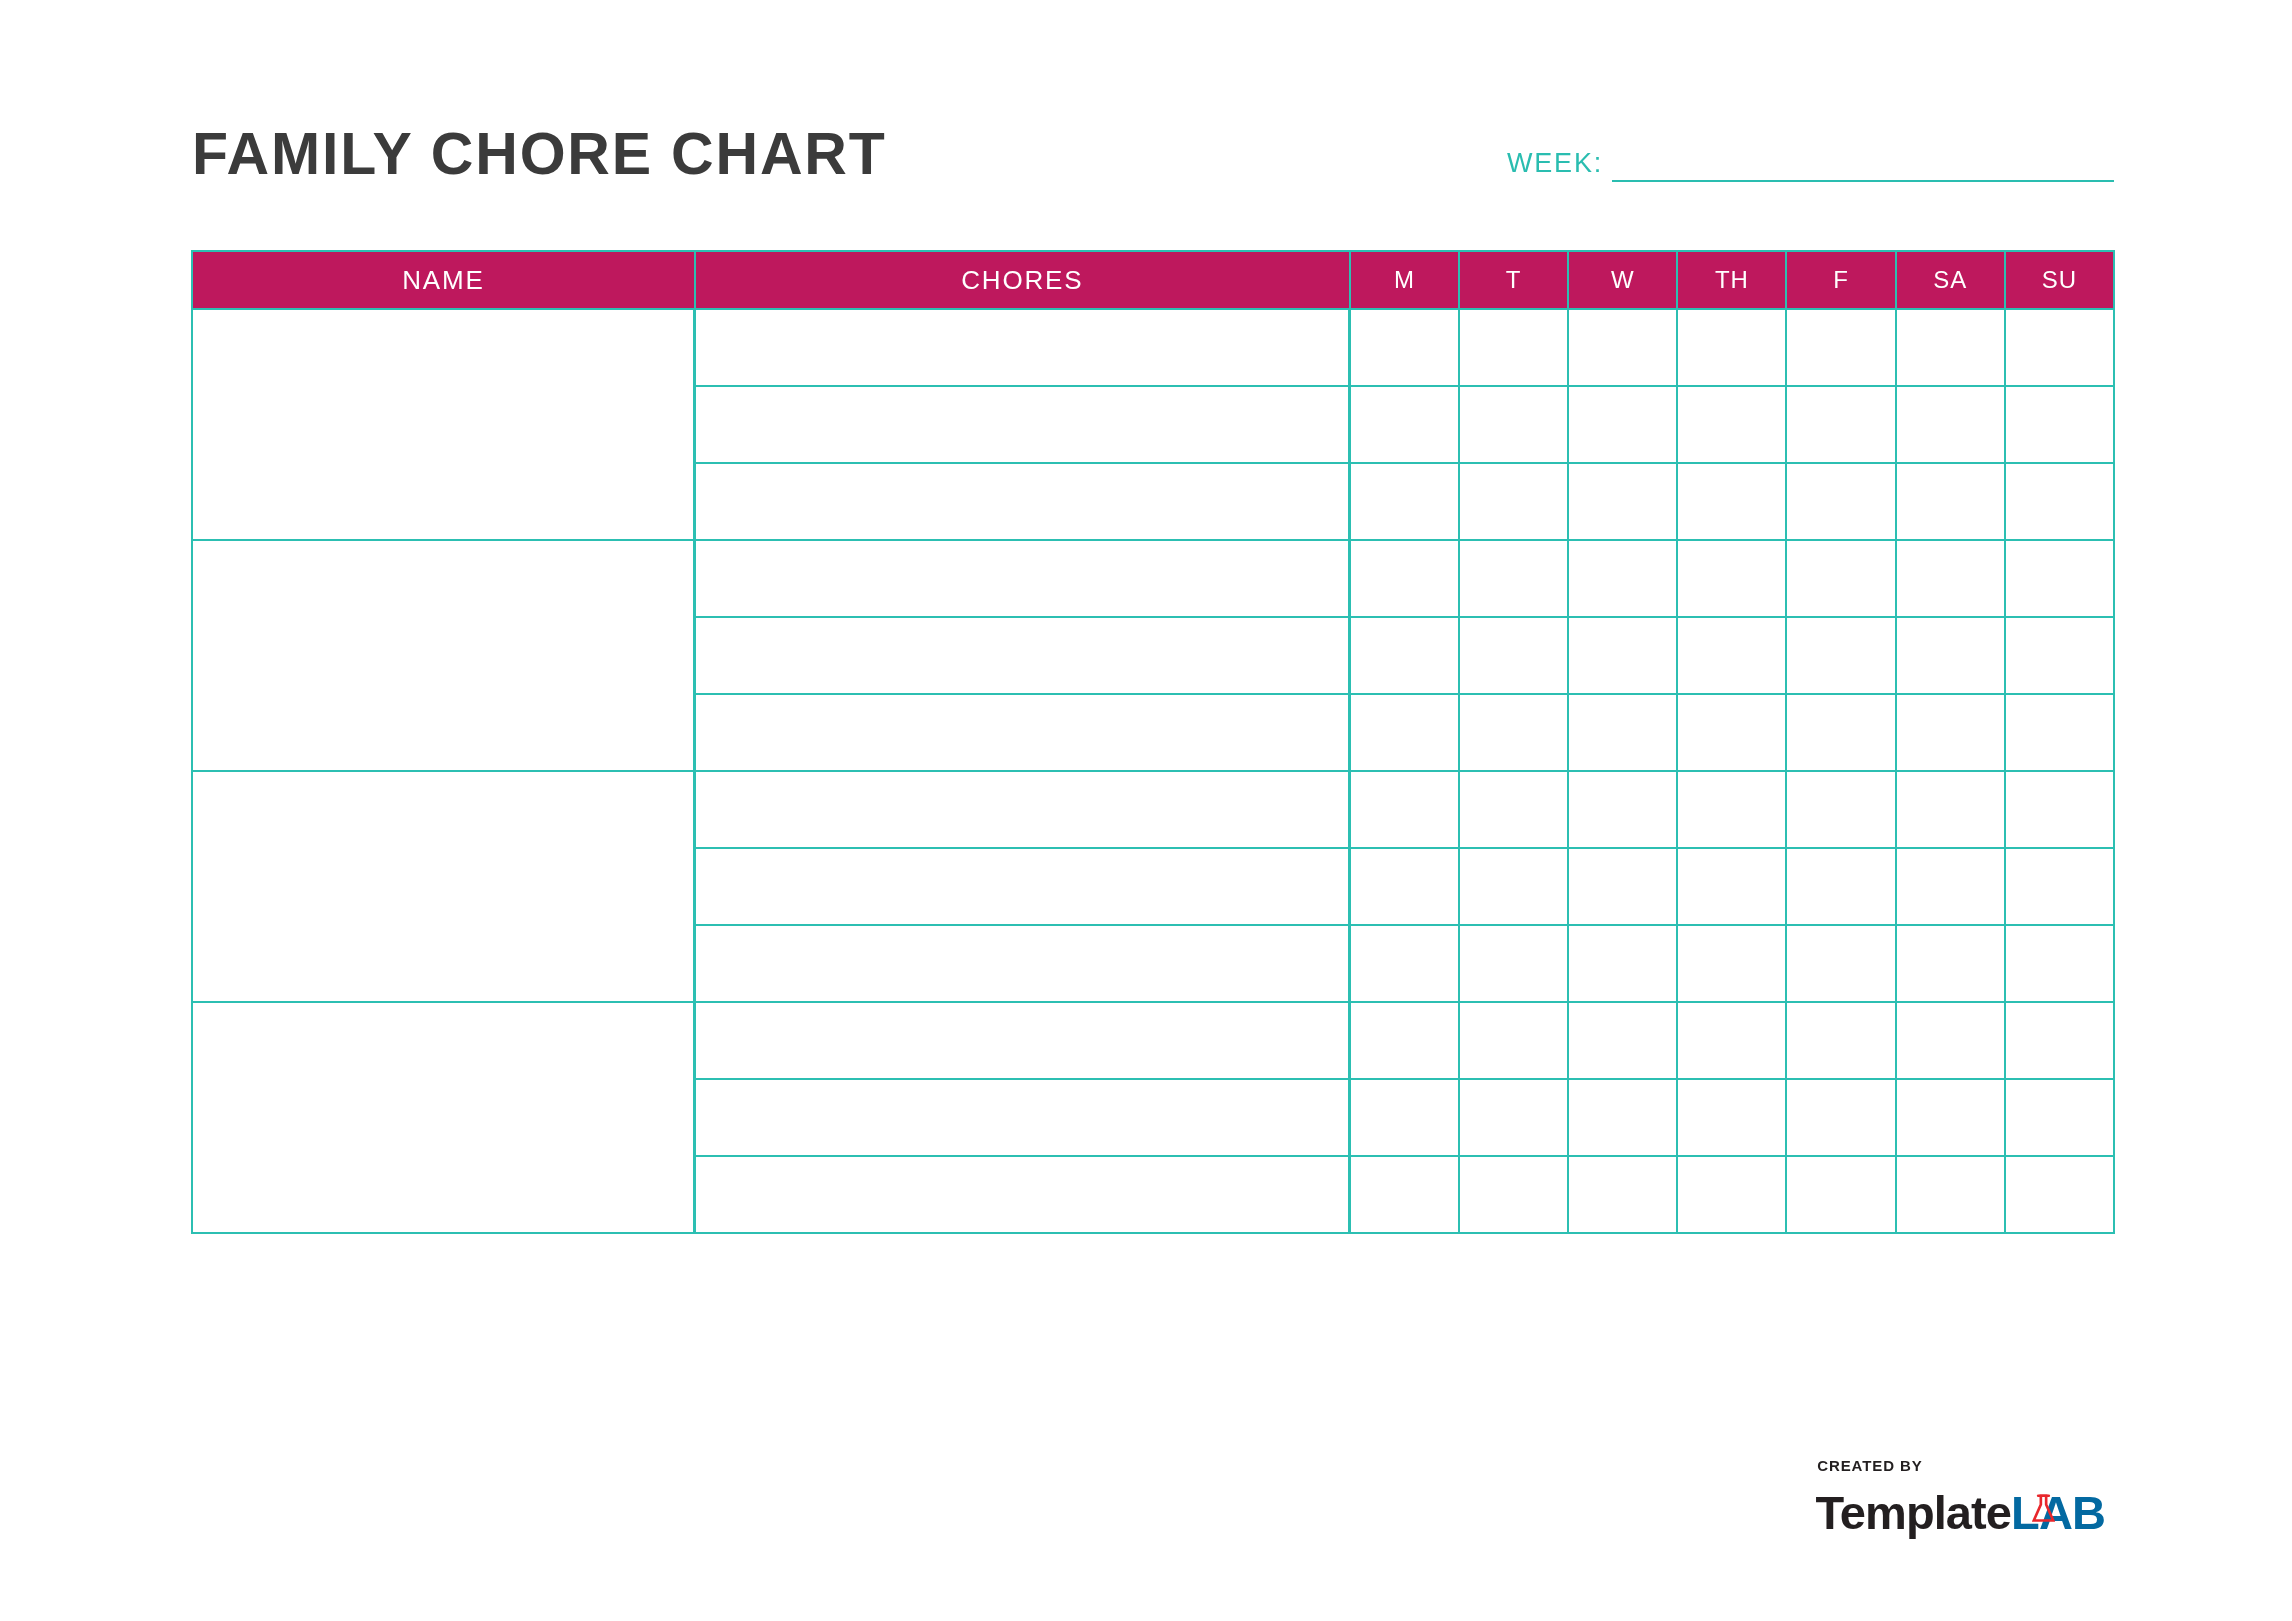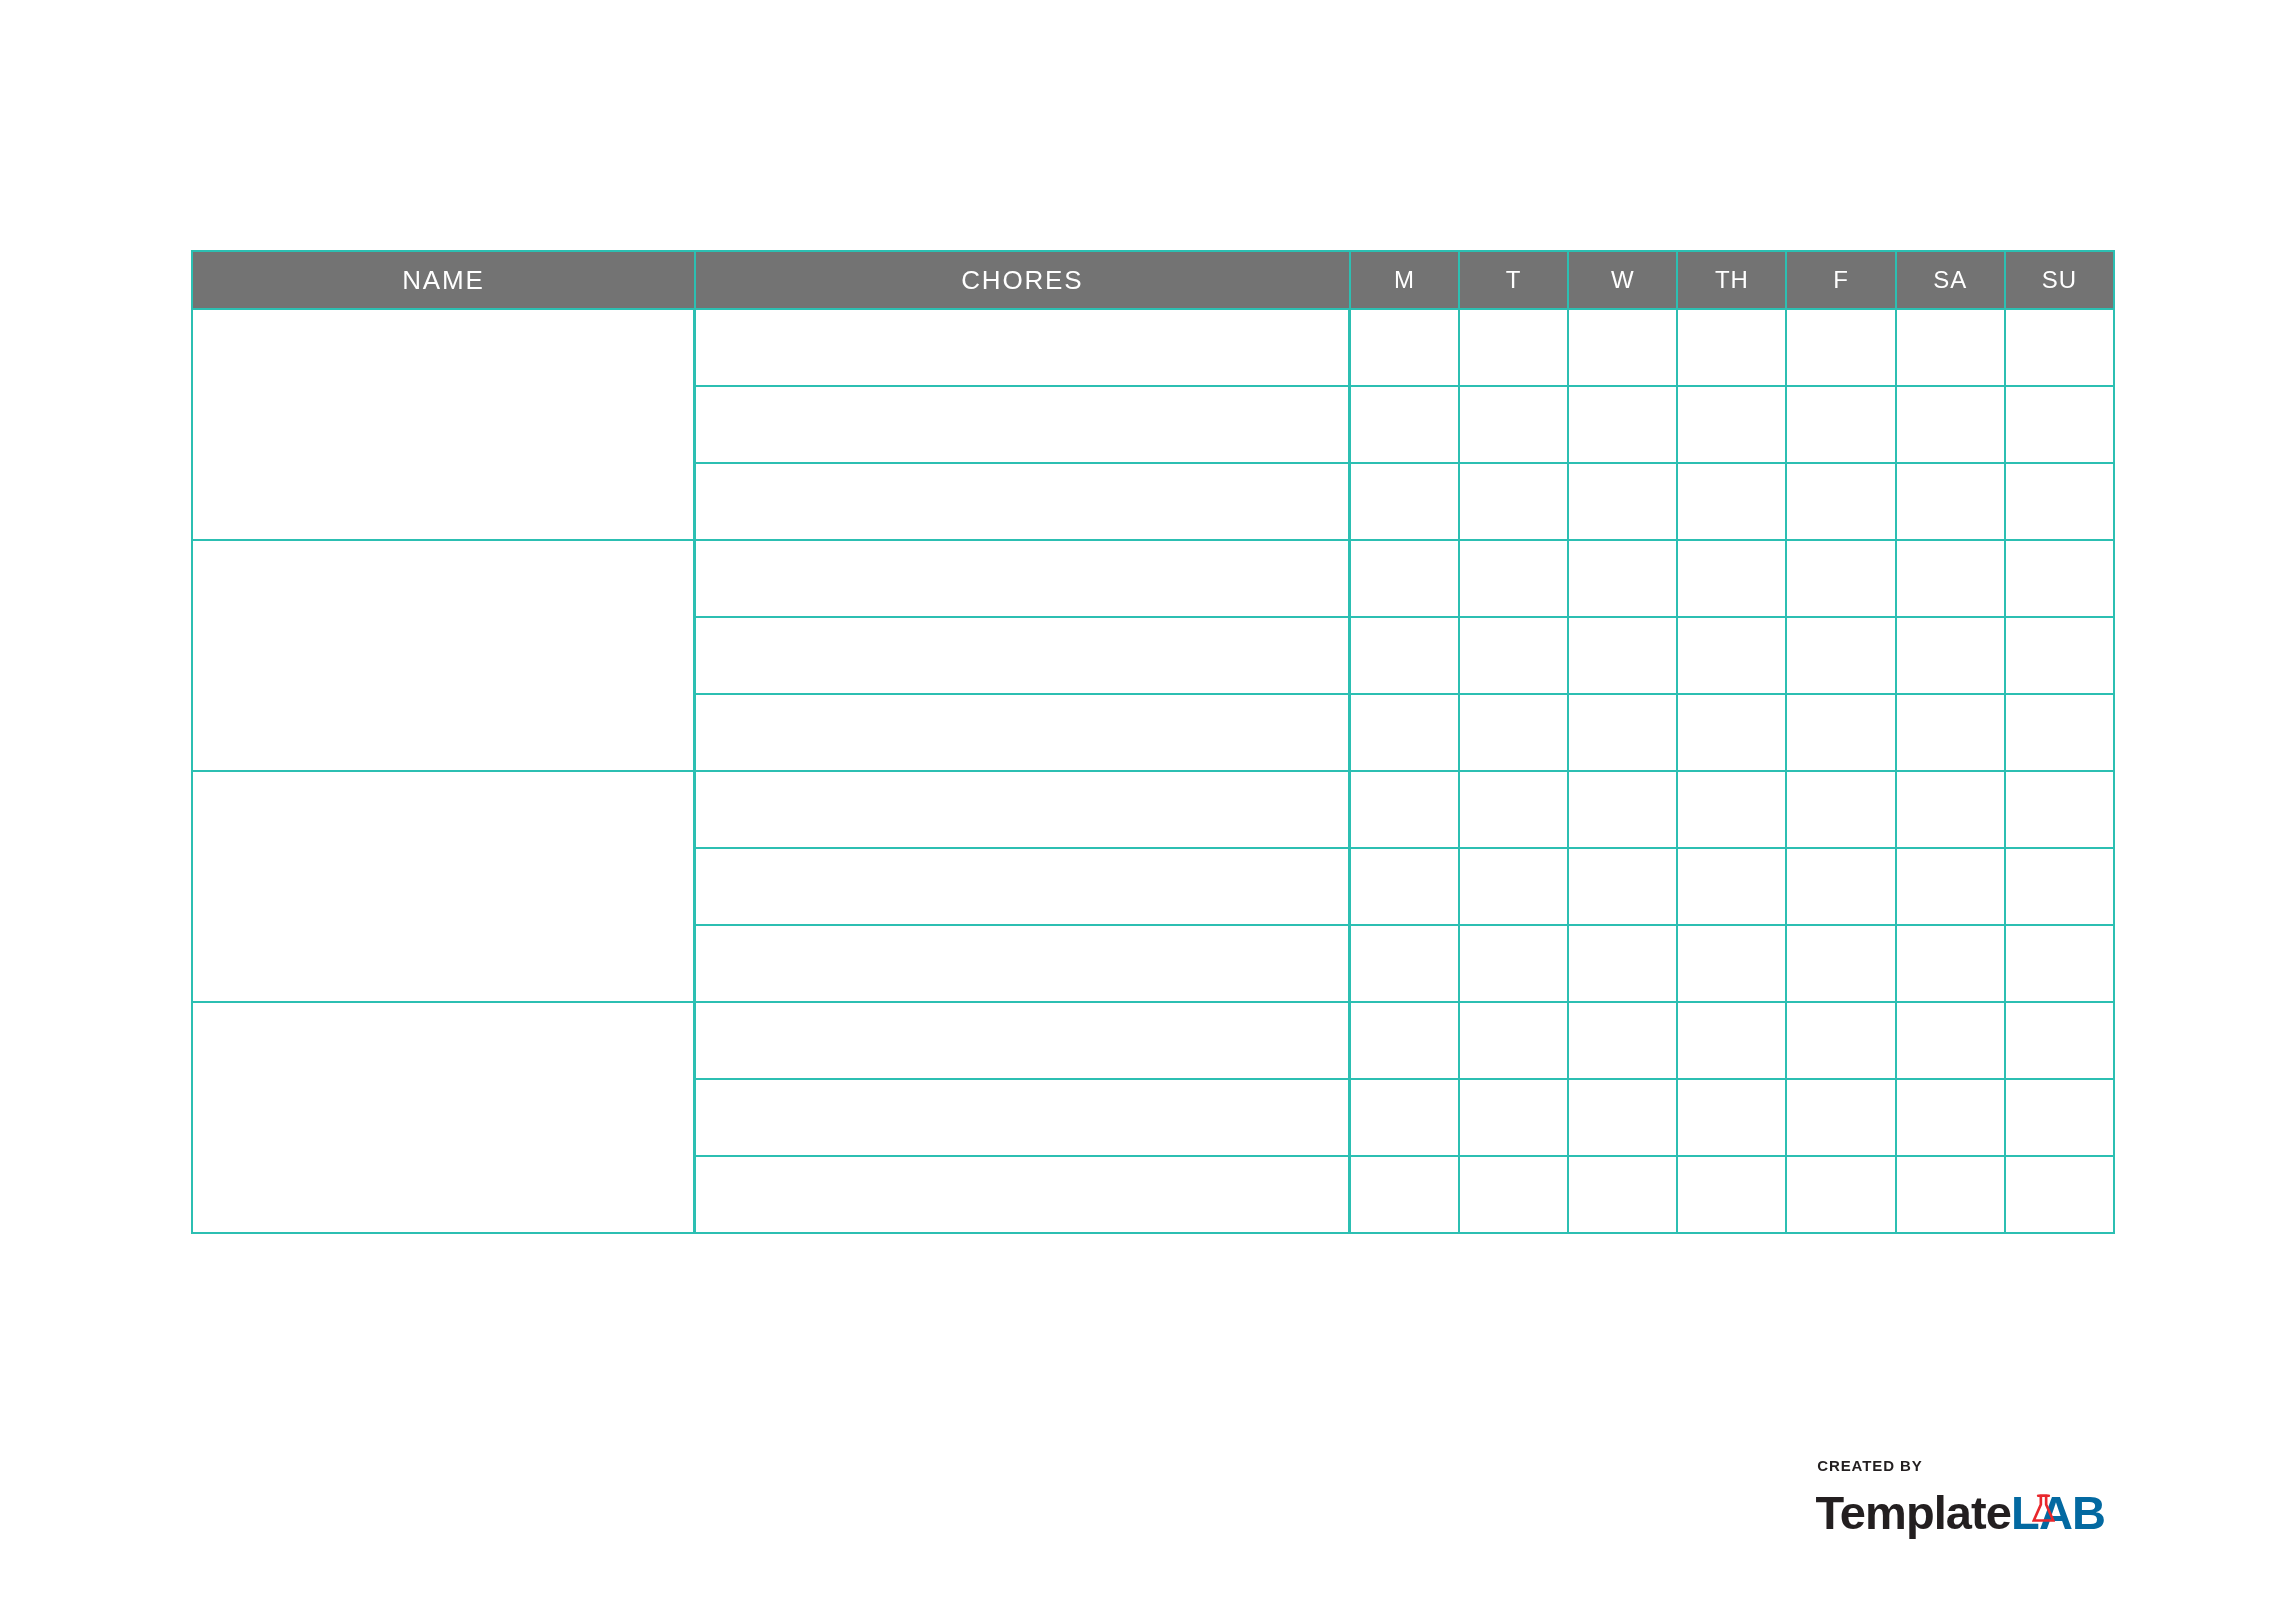--- a/index.html
+++ b/index.html
@@ -68,21 +68,21 @@
     width: 1924px;
     border-collapse: collapse;
     table-layout: fixed;
   }
   .chart td, .chart th {
     padding: 0;
     margin: 0;
   }
 
   .head-cell {
-    background: #737373;
+    background: #be185d;
     color: #ffffff;
     font-size: 26px;
     font-weight: normal;
     letter-spacing: 1.8px;
     height: 58px;
     text-align: center;
     vertical-align: middle;
     border: 2.7px solid #2cbfb2;
     box-sizing: border-box;
   }
@@ -152,20 +152,27 @@
   .logo .flask {
     position: absolute;
     color: #e8272c;
   }
 </style>
 </head>
 <body>
 
 <div class="page">
 
+  <div class="header">
+    <div class="title">FAMILY CHORE CHART</div>
+    <div class="week-wrap">
+      <span class="week-label">WEEK:</span>
+      <span class="week-line"></span>
+    </div>
+  </div>
 
   <table class="chart">
     <thead>
       <tr>
         <th class="head-cell" style="width:502px">NAME</th>
         <th class="head-cell" style="width:654px">CHORES</th>
         <th class="head-cell head-day" style="width:109px">M</th>
         <th class="head-cell head-day" style="width:109px">T</th>
         <th class="head-cell head-day" style="width:109px">W</th>
         <th class="head-cell head-day" style="width:109px">TH</th>

